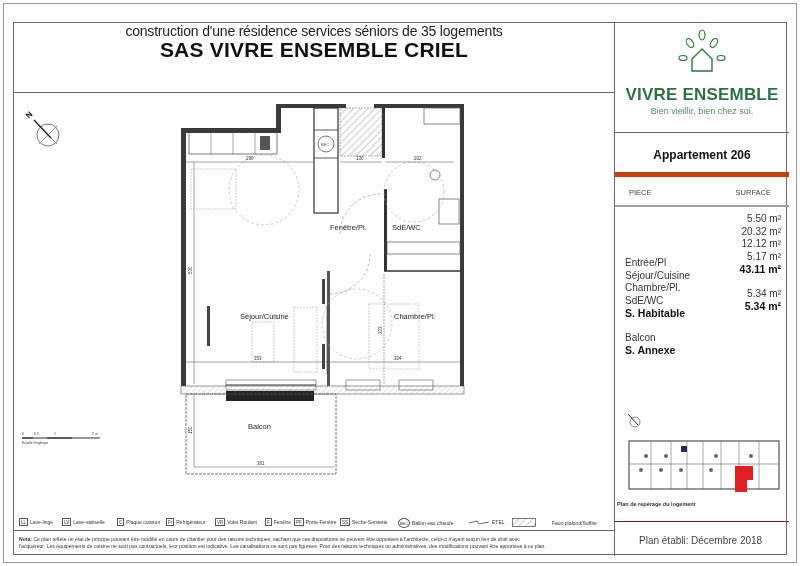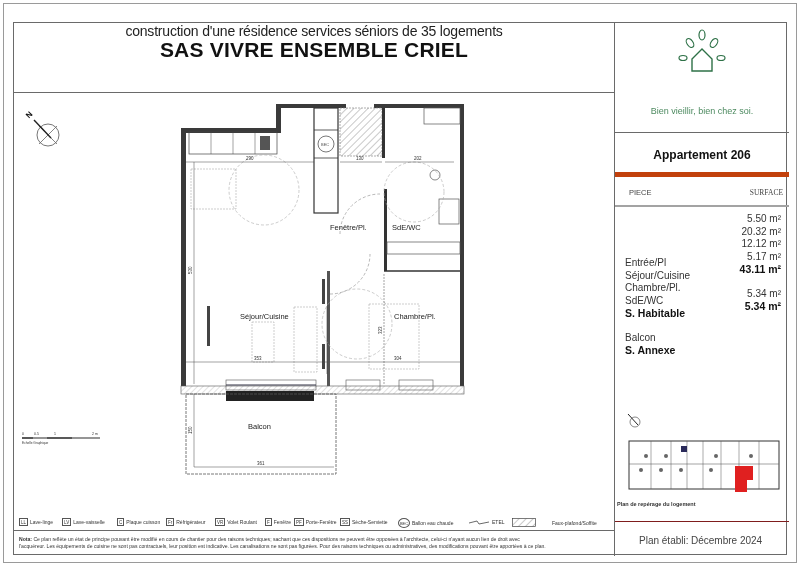--- a/index.html
+++ b/index.html
@@ -233,28 +233,29 @@
   <div class="right-panel">
     <div class="brand">
       <svg width="60" height="50" viewBox="0 0 60 50">
         <path d="M20 30 L30 20 L40 30 L40 42 L20 42 Z" fill="none" stroke="#2e7147" stroke-width="1.4"></path>
         <ellipse cx="30" cy="6" rx="3" ry="5" fill="none" stroke="#2e7147" stroke-width="1.2"></ellipse>
         <ellipse cx="18" cy="14" rx="3" ry="5" fill="none" stroke="#2e7147" stroke-width="1.2" transform="rotate(-35,18,14)"></ellipse>
         <ellipse cx="42" cy="14" rx="3" ry="5" fill="none" stroke="#2e7147" stroke-width="1.2" transform="rotate(35,42,14)"></ellipse>
         <ellipse cx="11" cy="29" rx="4" ry="2.5" fill="none" stroke="#2e7147" stroke-width="1.2"></ellipse>
         <ellipse cx="49" cy="29" rx="4" ry="2.5" fill="none" stroke="#2e7147" stroke-width="1.2"></ellipse>
       </svg>
+      <div class="brand-name">VIVRE ENSEMBLE</div>
       <div class="brand-tag">Bien vieillir, bien chez soi.</div>
     </div>
 
     <div class="apt">Appartement 206</div>
 
     <div class="table-head">
       <span style="left:14px;">PIECE</span>
-      <span style="right:6px;font-family:Liberation Serif, serif;">SURFACE</span>
+      <span style="right:18px;">SURFACE</span>
     </div>
 
     <div class="rows">
       <div class="row">
           <span class="lbl">Entrée/Pl</span>
           <span class="val">5.50 m²</span>
         </div>
       <div class="row">
           <span class="lbl">Séjour/Cuisine</span>
           <span class="val">20.32 m²</span>
@@ -311,16 +312,16 @@
         </g>
         <rect x="60" y="38" width="6" height="6" fill="#2a2a5a"></rect>
         <rect x="114" y="58" width="12" height="26" fill="#e02020"></rect>
         <rect x="126" y="58" width="6" height="14" fill="#e02020"></rect>
       </svg>
     </div>
     <div class="loc-caption">Plan de repérage du logement</div>
 
     <div class="date-box">
       <span class="k">Plan établi:</span>
-      <span class="v">Décembre 2024</span>
+      <span class="v">Décembre 2018</span>
     </div>
   </div>
 </div>
 
 </body></html>

